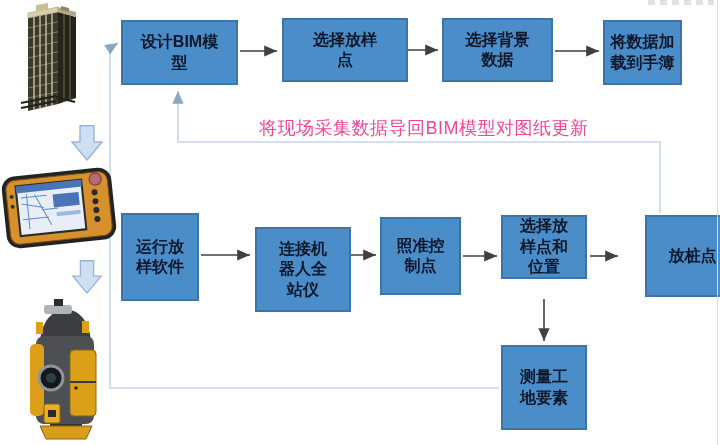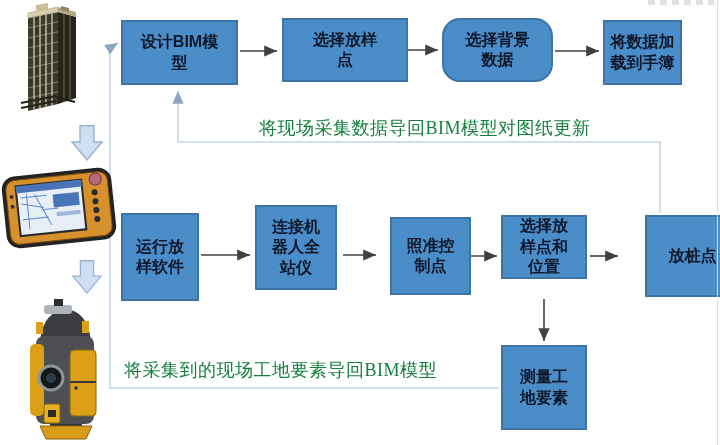--- a/index.html
+++ b/index.html
@@ -10,22 +10,22 @@
   svg.overlay { position:absolute; left:0; top:0; pointer-events:none; }
   .fbox {
     position:absolute; box-sizing:border-box;
     background:var(--box-fill,#4a8dc8);
     border:2px solid var(--box-border,#3c74a6);
     color:#0f172a; font-weight:bold; font-size:16px; line-height:1.28;
     display:flex; align-items:center; justify-content:center;
     text-align:center; white-space:pre-line;
   }
   .loop-label {
-    position:absolute; color:#15803d; font-size:18px;
-    font-family:Liberation Serif, serif;
+    position:absolute; color:#ec4899; font-size:18px;
+    font-family:Liberation Sans, sans-serif;
     white-space:nowrap; letter-spacing:0.5px;
   }
   .figure { position:absolute; }
   .edge-line-right {
     position:absolute; left:717px; top:0; width:1px; height:445px;
     background:#dcdcdc;
   }
   .cropped-fragment {
     position:absolute; top:0; right:6px; width:66px; height:5px; opacity:.5;
     background:repeating-linear-gradient(90deg,#c4c4c4 0 7px,transparent 7px 12px);
@@ -57,42 +57,41 @@
 
     <polyline points="660,213 660,142 178,142 178,91" fill="none" stroke="var(--loop-line,#c6d6e8)" stroke-width="1.6" marker-end="url(#mLight)"></polyline>
 
     <polyline points="499,388 110,388 110,48 118,43" fill="none" stroke="var(--loop-line,#c6d6e8)" stroke-width="1.6" marker-end="url(#mLight)"></polyline>
   </svg>
 
   <div class="fbox" style="left:121px; top:20px; width:117px; height:65px;">设计BIM模
 型</div>
   <div class="fbox" style="left:282px; top:18px; width:126px; height:64px;">选择放样
 点</div>
-  <div class="fbox" style="left:442px; top:18px; width:111px; height:64px;border-radius:18px;">选择背景
+  <div class="fbox" style="left:442px; top:18px; width:111px; height:64px;">选择背景
 数据</div>
   <div class="fbox" style="left:603px; top:20px; width:79px; height:65px;">将数据加
 载到手簿</div>
 
   <div class="fbox" style="left:121px; top:213px; width:78px; height:88px;">运行放
 样软件</div>
-  <div class="fbox" style="left:255px; top:205px; width:82px; height:85px;">连接机
+  <div class="fbox" style="left:255px; top:227px; width:96px; height:85px;">连接机
 器人全
 站仪</div>
-  <div class="fbox" style="left:380px; top:217px; width:81px; height:78px;margin-left:10px;">照准控
+  <div class="fbox" style="left:380px; top:217px; width:81px; height:78px;">照准控
 制点</div>
   <div class="fbox" style="left:501px; top:215px; width:86px; height:64px;">选择放
 样点和
 位置</div>
   <div class="fbox" style="left:645px; top:215px; width:95px; height:82px;">放桩点</div>
 
   <div class="fbox" style="left:501px; top:345px; width:86px; height:85px;">测量工
 地要素</div>
 
   <div class="loop-label" style="left:259px; top:116px;">将现场采集数据导回BIM模型对图纸更新</div>
-  <div class="loop-label" style="left:124px; top:358px;">将采集到的现场工地要素导回BIM模型</div>
 
   <div class="figure" style="left:6px; top:2px; width:100px; height:118px;">
     <svg width="100" height="118" viewBox="0 0 100 118">
       <polygon points="52,10 70,15 70,96 52,102" fill="#242419"></polygon>
       <polygon points="22,16 52,10 52,102 22,109" fill="#3a392d"></polygon>
       <polygon points="22,16 52,10 52,5 22,11" fill="#d9cfae" stroke="#a79c7c" stroke-width="0.6"></polygon>
       <polygon points="52,5 52,10 70,15 70,10" fill="#b5aa88"></polygon>
       <g stroke="#cec2a0" stroke-width="1.4">
         <line x1="28" y1="14.8" x2="28" y2="107.6"></line>
         <line x1="34" y1="13.6" x2="34" y2="106.2"></line>

